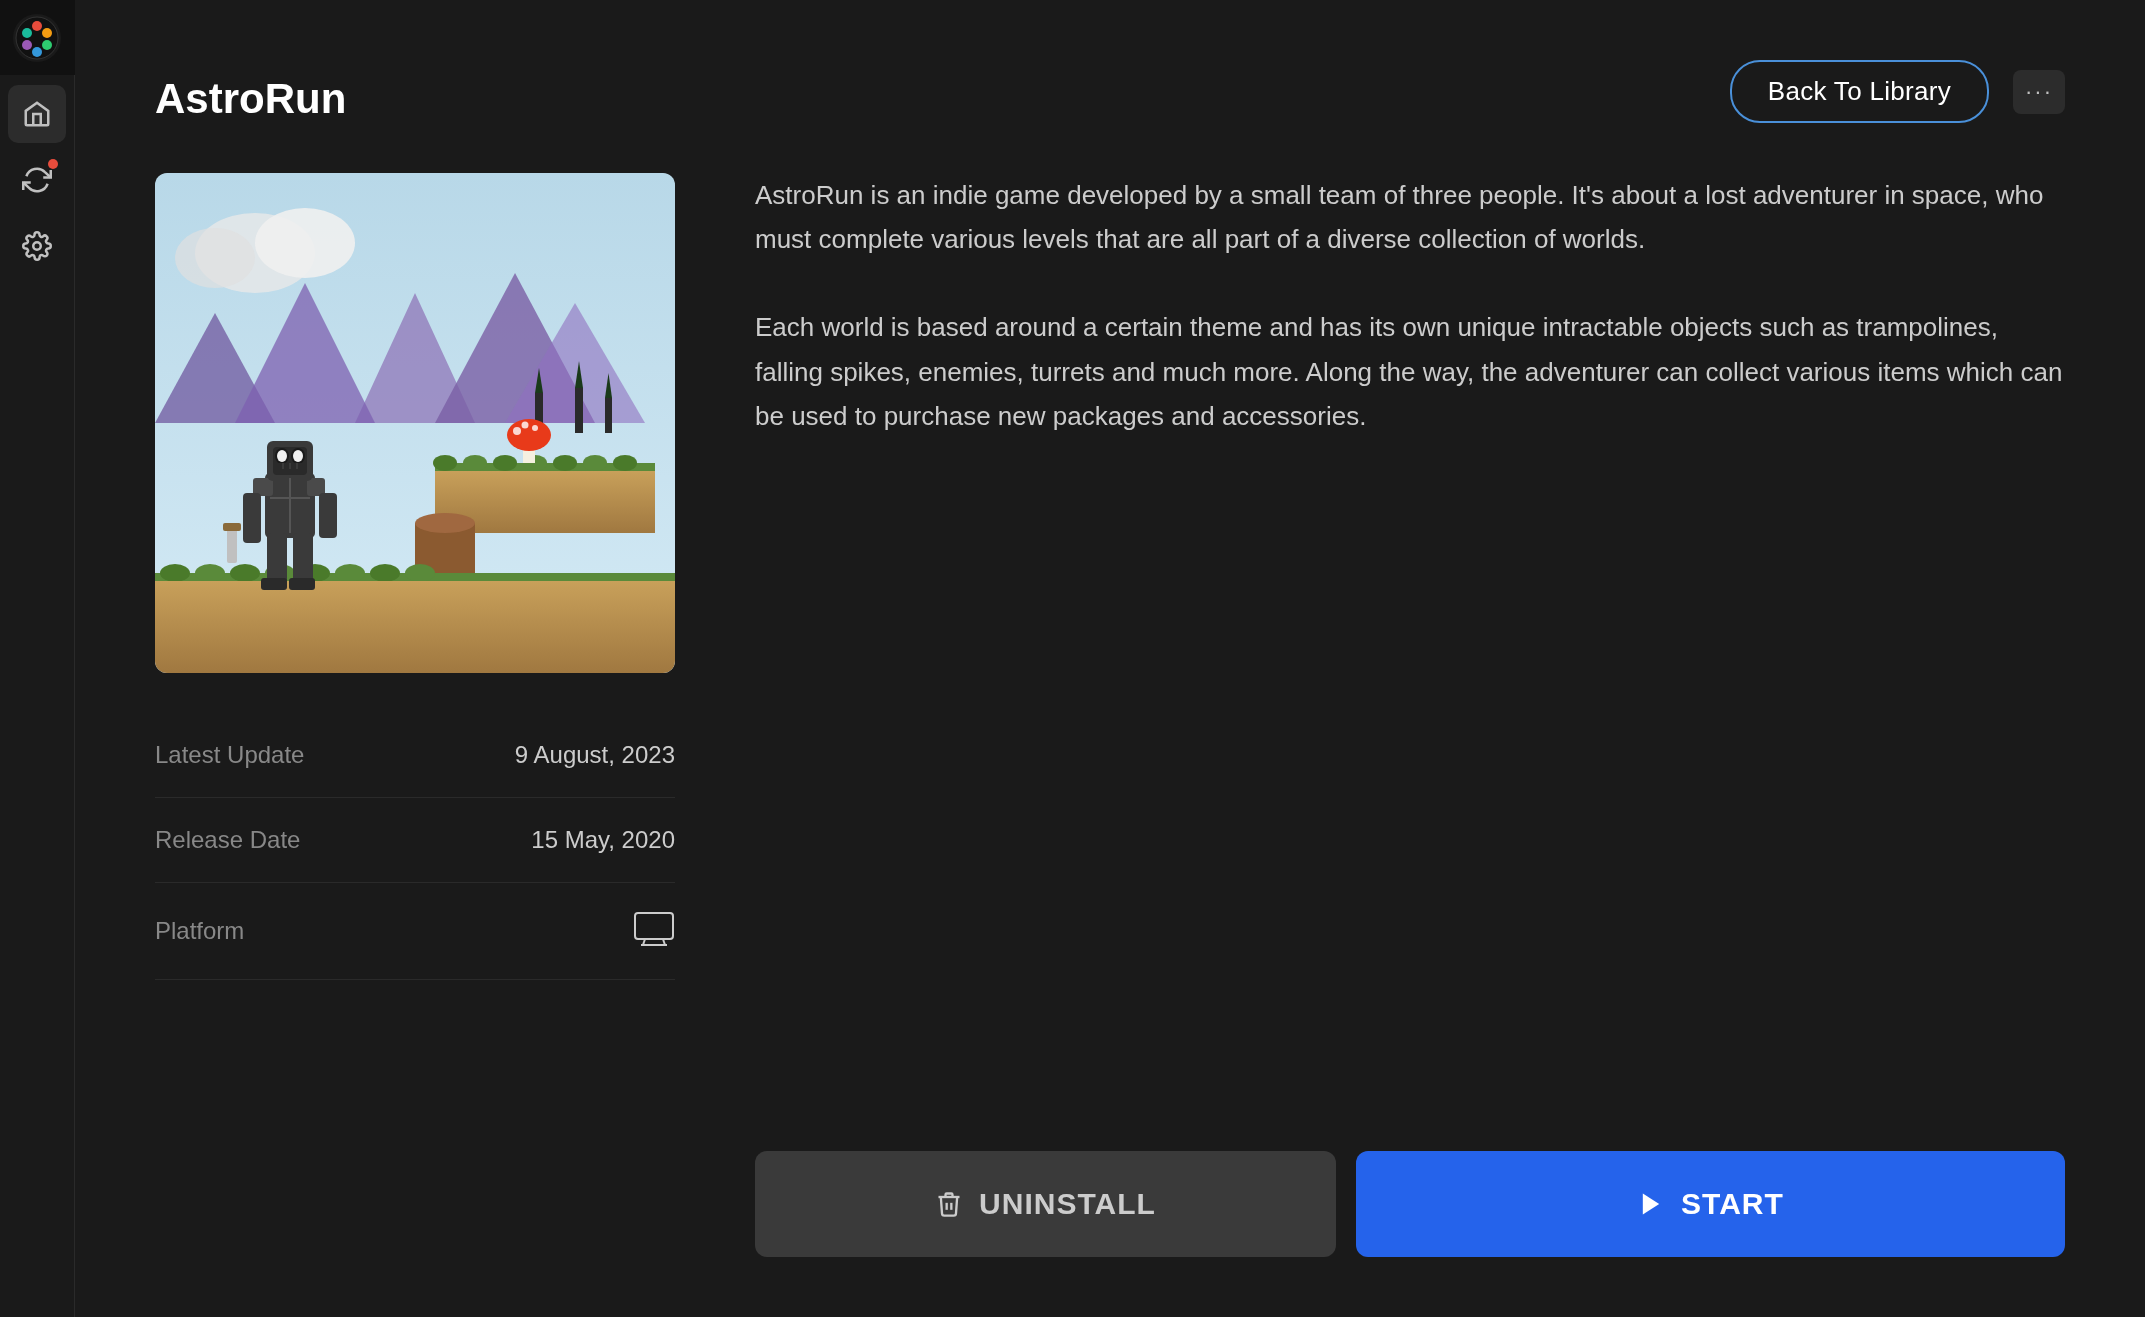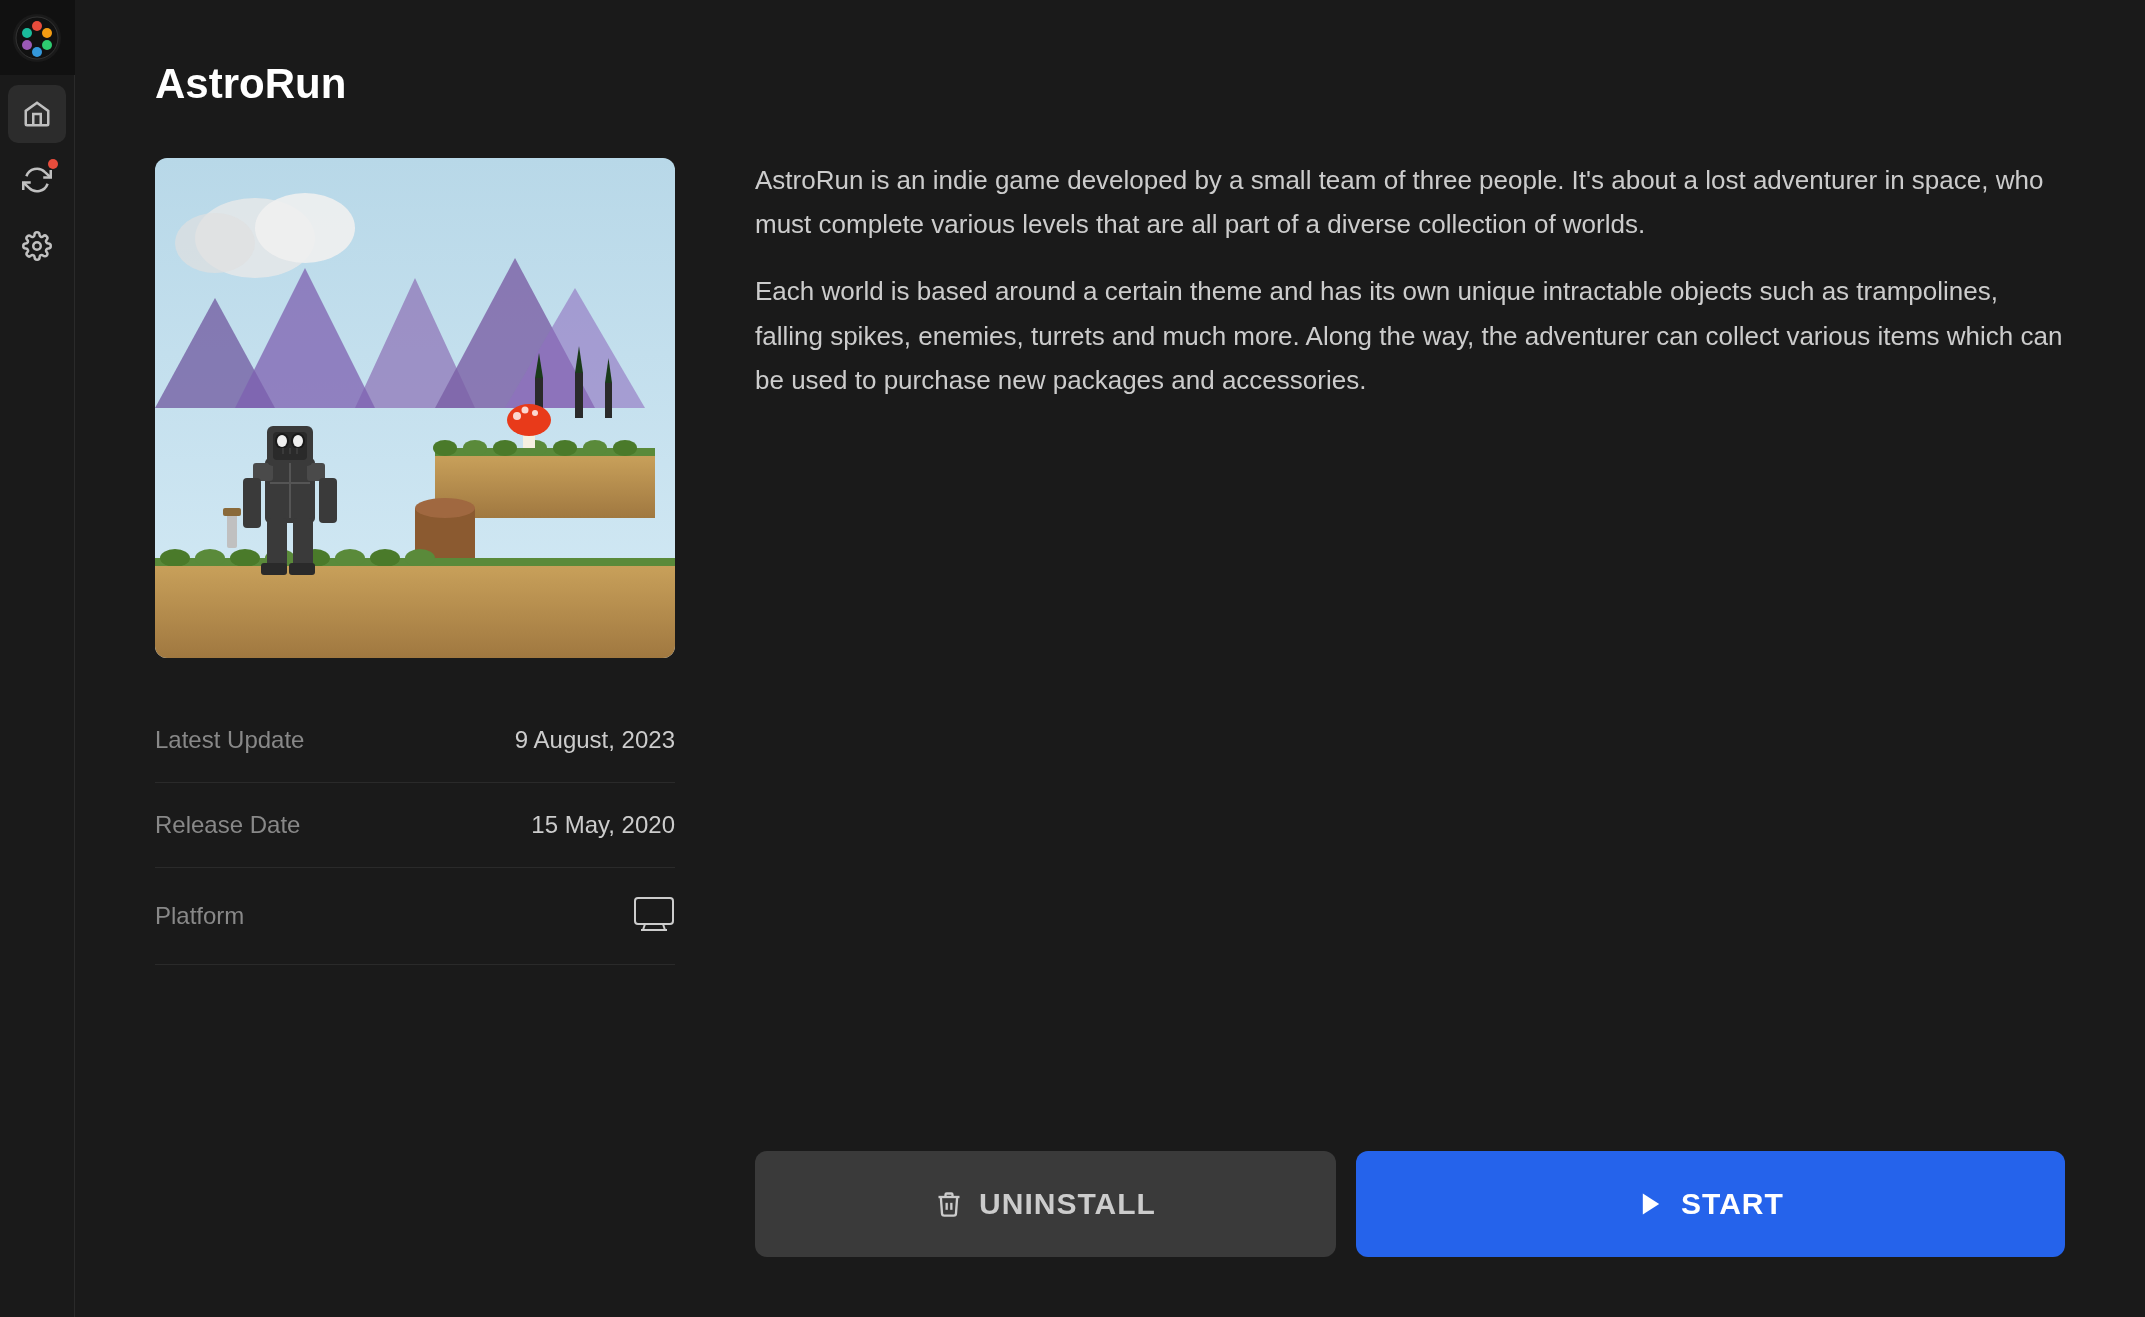--- a/index.html
+++ b/index.html
@@ -213,21 +213,21 @@
       justify-content: space-between;
     }
 
     .description {
       font-size: 26px;
       line-height: 1.7;
       color: #cccccc;
     }
 
     .description p + p {
-      margin-top: 23px;
+      margin-top: 44px;
     }
 
     .action-buttons {
       display: flex;
       gap: 20px;
       margin-top: 40px;
     }
 
     .uninstall-btn {
       flex: 1;
@@ -306,20 +306,24 @@
         <path d="M19.4 15a1.65 1.65 0 00.33 1.82l.06.06a2 2 0 010 2.83 2 2 0 01-2.83 0l-.06-.06a1.65 1.65 0 00-1.82-.33 1.65 1.65 0 00-1 1.51V21a2 2 0 01-4 0v-.09A1.65 1.65 0 009 19.4a1.65 1.65 0 00-1.82.33l-.06.06a2 2 0 01-2.83-2.83l.06-.06A1.65 1.65 0 004.68 15a1.65 1.65 0 00-1.51-1H3a2 2 0 010-4h.09A1.65 1.65 0 004.6 9a1.65 1.65 0 00-.33-1.82l-.06-.06a2 2 0 012.83-2.83l.06.06A1.65 1.65 0 009 4.68a1.65 1.65 0 001-1.51V3a2 2 0 014 0v.09a1.65 1.65 0 001 1.51 1.65 1.65 0 001.82-.33l.06-.06a2 2 0 012.83 2.83l-.06.06A1.65 1.65 0 0019.4 9a1.65 1.65 0 001.51 1H21a2 2 0 010 4h-.09a1.65 1.65 0 00-1.51 1z"></path>
       </svg>
     </div>
   </div>
 </div>
 
 <div class="main">
 
   <div class="header-row">
     <h1 class="game-title">AstroRun</h1>
+    <div class="header-right">
+      <button class="back-to-library-btn">Back To Library</button>
+      <button class="more-btn">···</button>
+    </div>
   </div>
 
   <div class="content-area">
 
     <div class="left-panel">
 
       <div class="game-image">
         <svg class="game-scene-svg" viewBox="0 0 520 500">
 
           <defs>

